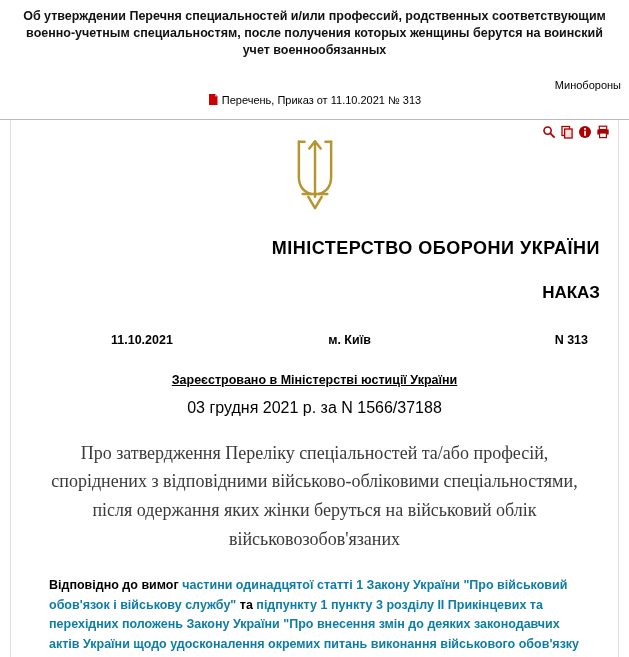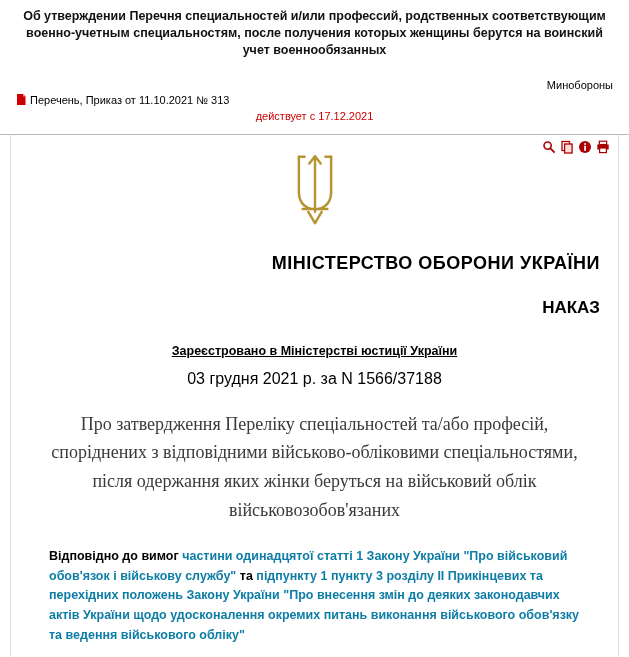--- a/index.html
+++ b/index.html
@@ -3,24 +3,24 @@
 <meta charset="utf-8">
 <style>
   html,body{margin:0;padding:0;background:#ffffff;}
   body{
     width:629px;height:657px;overflow:hidden;
     font-family:"Liberation Sans", sans-serif;
     color:#000;
     position:relative;
   }
   
-  .top-header{text-align:center;padding:8px 16px 6px;}
+  .top-header{text-align:center;padding:8px 8px 6px;}
   .hdr-title{font-weight:bold;font-size:12.5px;line-height:1.35;max-width:600px;margin:0 auto;color:#111;}
   .hdr-org{font-size:11px;margin-top:20px;text-align:right;}
-  .hdr-docline{font-size:11px;margin-top:3px;display:flex;align-items:center;gap:4px;}
+  .hdr-docline{font-size:11px;margin-top:3px;display:flex;align-items:center;justify-content:center;gap:4px;}
   .hdr-status{font-size:11px;margin-top:3px;color:var(--red,#cc0000);}
   .divider{border:none;border-top:1px solid #b9b9b9;margin:6px 0 0;}
   
   .doc-container{
     margin:0 10px;min-height:548px;
     border-left:1px solid #e0e0e0;border-right:1px solid #e0e0e0;
     padding:4px 18px 14px;position:relative;box-sizing:border-box;
   }
   .toolbar{position:absolute;top:5px;right:8px;display:flex;gap:4px;}
   .icon-btn{width:14px;height:14px;display:inline-block;cursor:pointer;}
@@ -53,21 +53,20 @@
   <div class="hdr-org">Минобороны</div>
   <div class="hdr-docline">
     <span class="doc-mini-icon">
       <svg width="10" height="11" viewBox="0 0 10 11">
           <path d="M1 0 h6 l2.5 2.5 V11 H1 Z" fill="#cc0000"></path>
           <path d="M7 0 l2.5 2.5 H7 Z" fill="#ff8080"></path>
         </svg>
     </span>
     <span>Перечень, Приказ от 11.10.2021 № 313</span>
   </div>
-  <div class="hdr-status">действует с 17.12.2021</div>
 </div>
 <hr class="divider">
 
 <div class="doc-container">
 
   <div class="toolbar">
     <span class="icon-btn">
       <svg width="14" height="14" viewBox="0 0 14 14">
           <circle cx="5.6" cy="5.6" r="3.6" fill="none" stroke="#aa0000" stroke-width="1.6"></circle>
           <line x1="8.4" y1="8.4" x2="12.6" y2="12.6" stroke="#aa0000" stroke-width="1.8"></line>
@@ -105,20 +104,25 @@
         <path d="M13 59 H39"></path>
         <path d="M19 62 L26 74 L33 62"></path>
         <path d="M9 4 H15 M37 4 H43"></path>
       </svg>
     </span>
   </div>
 
   <div class="ministry">МІНІСТЕРСТВО ОБОРОНИ УКРАЇНИ</div>
   <div class="nakaz">НАКАЗ</div>
 
+  <div class="date-row">
+    <span class="cell cell-date">11.10.2021</span>
+    <span class="cell cell-city">м. Київ</span>
+    <span class="cell cell-num">N 313</span>
+  </div>
 
   <div class="reg-line1">Зареєстровано в Міністерстві юстиції України</div>
   <div class="reg-line2">03 грудня 2021 р. за N 1566/37188</div>
 
   <div class="doc-title">Про затвердження Переліку спеціальностей та/або професій, споріднених з відповідними військово-обліковими спеціальностями, після одержання яких жінки беруться на військовий облік військовозобов'язаних</div>
 
   <p class="paragraph"><span>Відповідно до вимог </span><a class="link" href="#">частини одинадцятої статті 1 Закону України "Про військовий обов'язок і військову службу"</a><span> та </span><a class="link" href="#">підпункту 1 пункту 3 розділу II Прикінцевих та перехідних положень Закону України "Про внесення змін до деяких законодавчих актів України щодо удосконалення окремих питань виконання військового обов'язку та ведення військового обліку"</a></p>
 
 </div>
 

